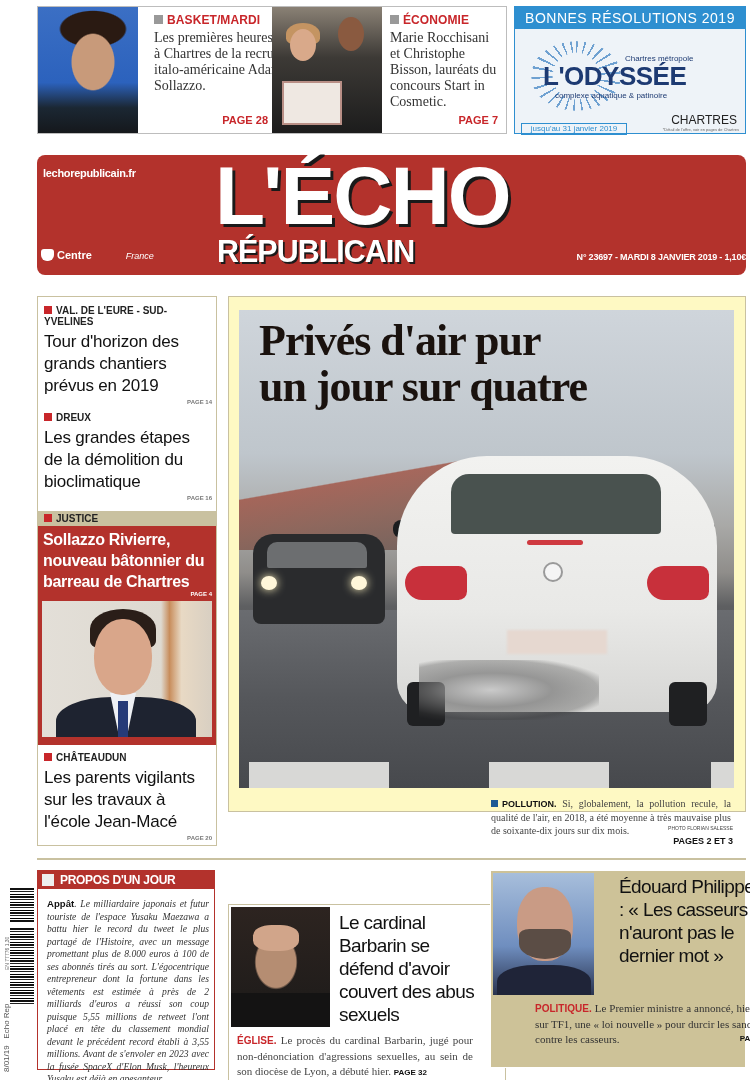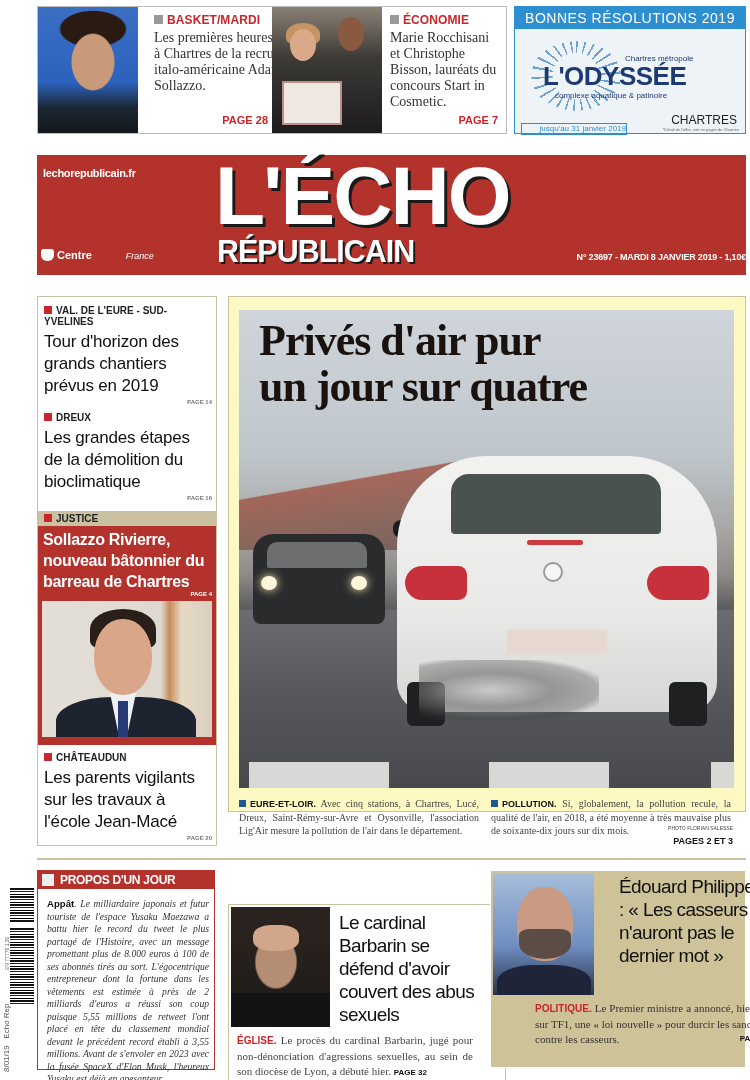--- a/index.html
+++ b/index.html
@@ -27,28 +27,28 @@
   .photo-eco .hair1 { position: absolute; left: 14px; top: 16px; width: 34px; height: 22px; border-radius: 50% 50% 30% 30%; background: #c49462; }
 
   
   .ad { left: 514px; top: 6px; width: 232px; height: 128px; border: 1.5px solid #2e8fd0; background: #eef3f8; padding-left: 16px; }
   .ad-head { left: 0; top: 0; width: 100%; height: 22px; background: #2e8fd0; color: #fff; text-align: center;
     font: 14px/22px "Liberation Sans", sans-serif; letter-spacing: 0.5px; }
   .ad-sub { left: 110px; top: 47px; font: 8px "Liberation Sans", sans-serif; color: #1d3a72; }
   .ad-brand { left: 28px; top: 55px; font: bold 26px/28px "Liberation Sans", sans-serif; color: #1d3a72; letter-spacing: -0.5px; }
   .ad-tag { left: 40px; top: 84px; font: 8px "Liberation Sans", sans-serif; color: #1d3a72; }
   .ad-city { right: 8px; top: 106px; font: 12px "Liberation Sans", sans-serif; color: #222; }
-  .ad-until { left: 6px; top: 116px; width: 106px; height: 12px; border: 1px solid #2e8fd0; font: 8px/10px "Liberation Sans", sans-serif; color: #2e8fd0; text-align: right; }
+  .ad-until { left: 6px; top: 116px; width: 106px; height: 12px; border: 1px solid #2e8fd0; font: 8px/10px "Liberation Sans", sans-serif; color: #2e8fd0; text-align: center; }
   .ad-fine { right: 6px; top: 120px; font: 4px "Liberation Sans", sans-serif; color: #666; }
   .ad-rays { left: 16px; top: 34px; width: 90px; height: 70px; border-radius: 50%;
     background: repeating-conic-gradient(from 0deg, #3a7fc1 0deg 3deg, transparent 3deg 14deg);
     -webkit-mask: radial-gradient(circle, transparent 40%, #000 42%); mask: radial-gradient(circle, transparent 40%, #000 42%); opacity: 0.7; }
 
   
-  .masthead { left: 37px; top: 155px; width: 709px; height: 120px; background: #b3322c; }
+  .masthead { left: 37px; top: 155px; width: 709px; height: 120px; background: #b3322c; border-radius: 8px; }
   .mh-site { left: 6px; top: 12px; font: bold 11px "Liberation Sans", sans-serif; color: #fff; letter-spacing: -0.3px; }
   .mh-title { left: 178px; top: -4px; font: bold 82px/90px "Liberation Sans", sans-serif; color: #fff; letter-spacing: -2px;
     text-shadow: 3px 3px 0 #1a1a1a; }
   .mh-sub { left: 180px; top: 78px; font: bold 32px/36px "Liberation Sans", sans-serif; color: #fff; letter-spacing: -1px;
     text-shadow: 2px 2px 0 #1a1a1a; transform: scaleX(0.95); transform-origin: left; }
   .mh-group { left: 4px; top: 94px; font: bold 11px "Liberation Sans", sans-serif; color: #fff; }
   .mh-group i { font-weight: normal; font-size: 9px; padding-left: 34px; }
   .mh-group .logo { display: inline-block; width: 13px; height: 12px; background: #fff; border-radius: 3px 3px 6px 6px; margin-right: 3px; vertical-align: -2px; }
   .mh-issue { right: 0; top: 97px; font: bold 9px "Liberation Sans", sans-serif; color: #fff; letter-spacing: -0.2px; }
 
@@ -233,23 +233,20 @@
       <div class="wheel" style="left:10px;"></div>
       <div class="wheel" style="left:272px;"></div>
     </div>
     <div class="abs smoke"></div>
     <div class="abs main-title">
       <div>Privés d'air pur</div>
       <div>un jour sur quatre</div>
     </div>
   </div>
 
-  <div class="abs caption" style="left:10px;">
-    <span class="sq"></span><span class="lbl">EURE-ET-LOIR.</span> <span>Avec cinq stations, à Chartres, Lucé, Dreux, Saint-Rémy-sur-Avre et Oysonville, l'association Lig'Air mesure la pollution de l'air dans le département.</span>
-  </div>
   <div class="abs caption" style="left:262px;">
     <span class="sq"></span><span class="lbl">POLLUTION.</span> <span>Si, globalement, la pollution recule, la qualité de l'air, en 2018, a été moyenne à très mauvaise plus de soixante-dix jours sur dix mois.</span>
   </div>
   <div class="abs credit">PHOTO FLORIAN SALESSE</div>
   <div class="abs pages">PAGES 2 ET 3</div>
 </div>
 
 <div class="abs hr-sep"></div>
 
 <div class="abs barcode"></div>

